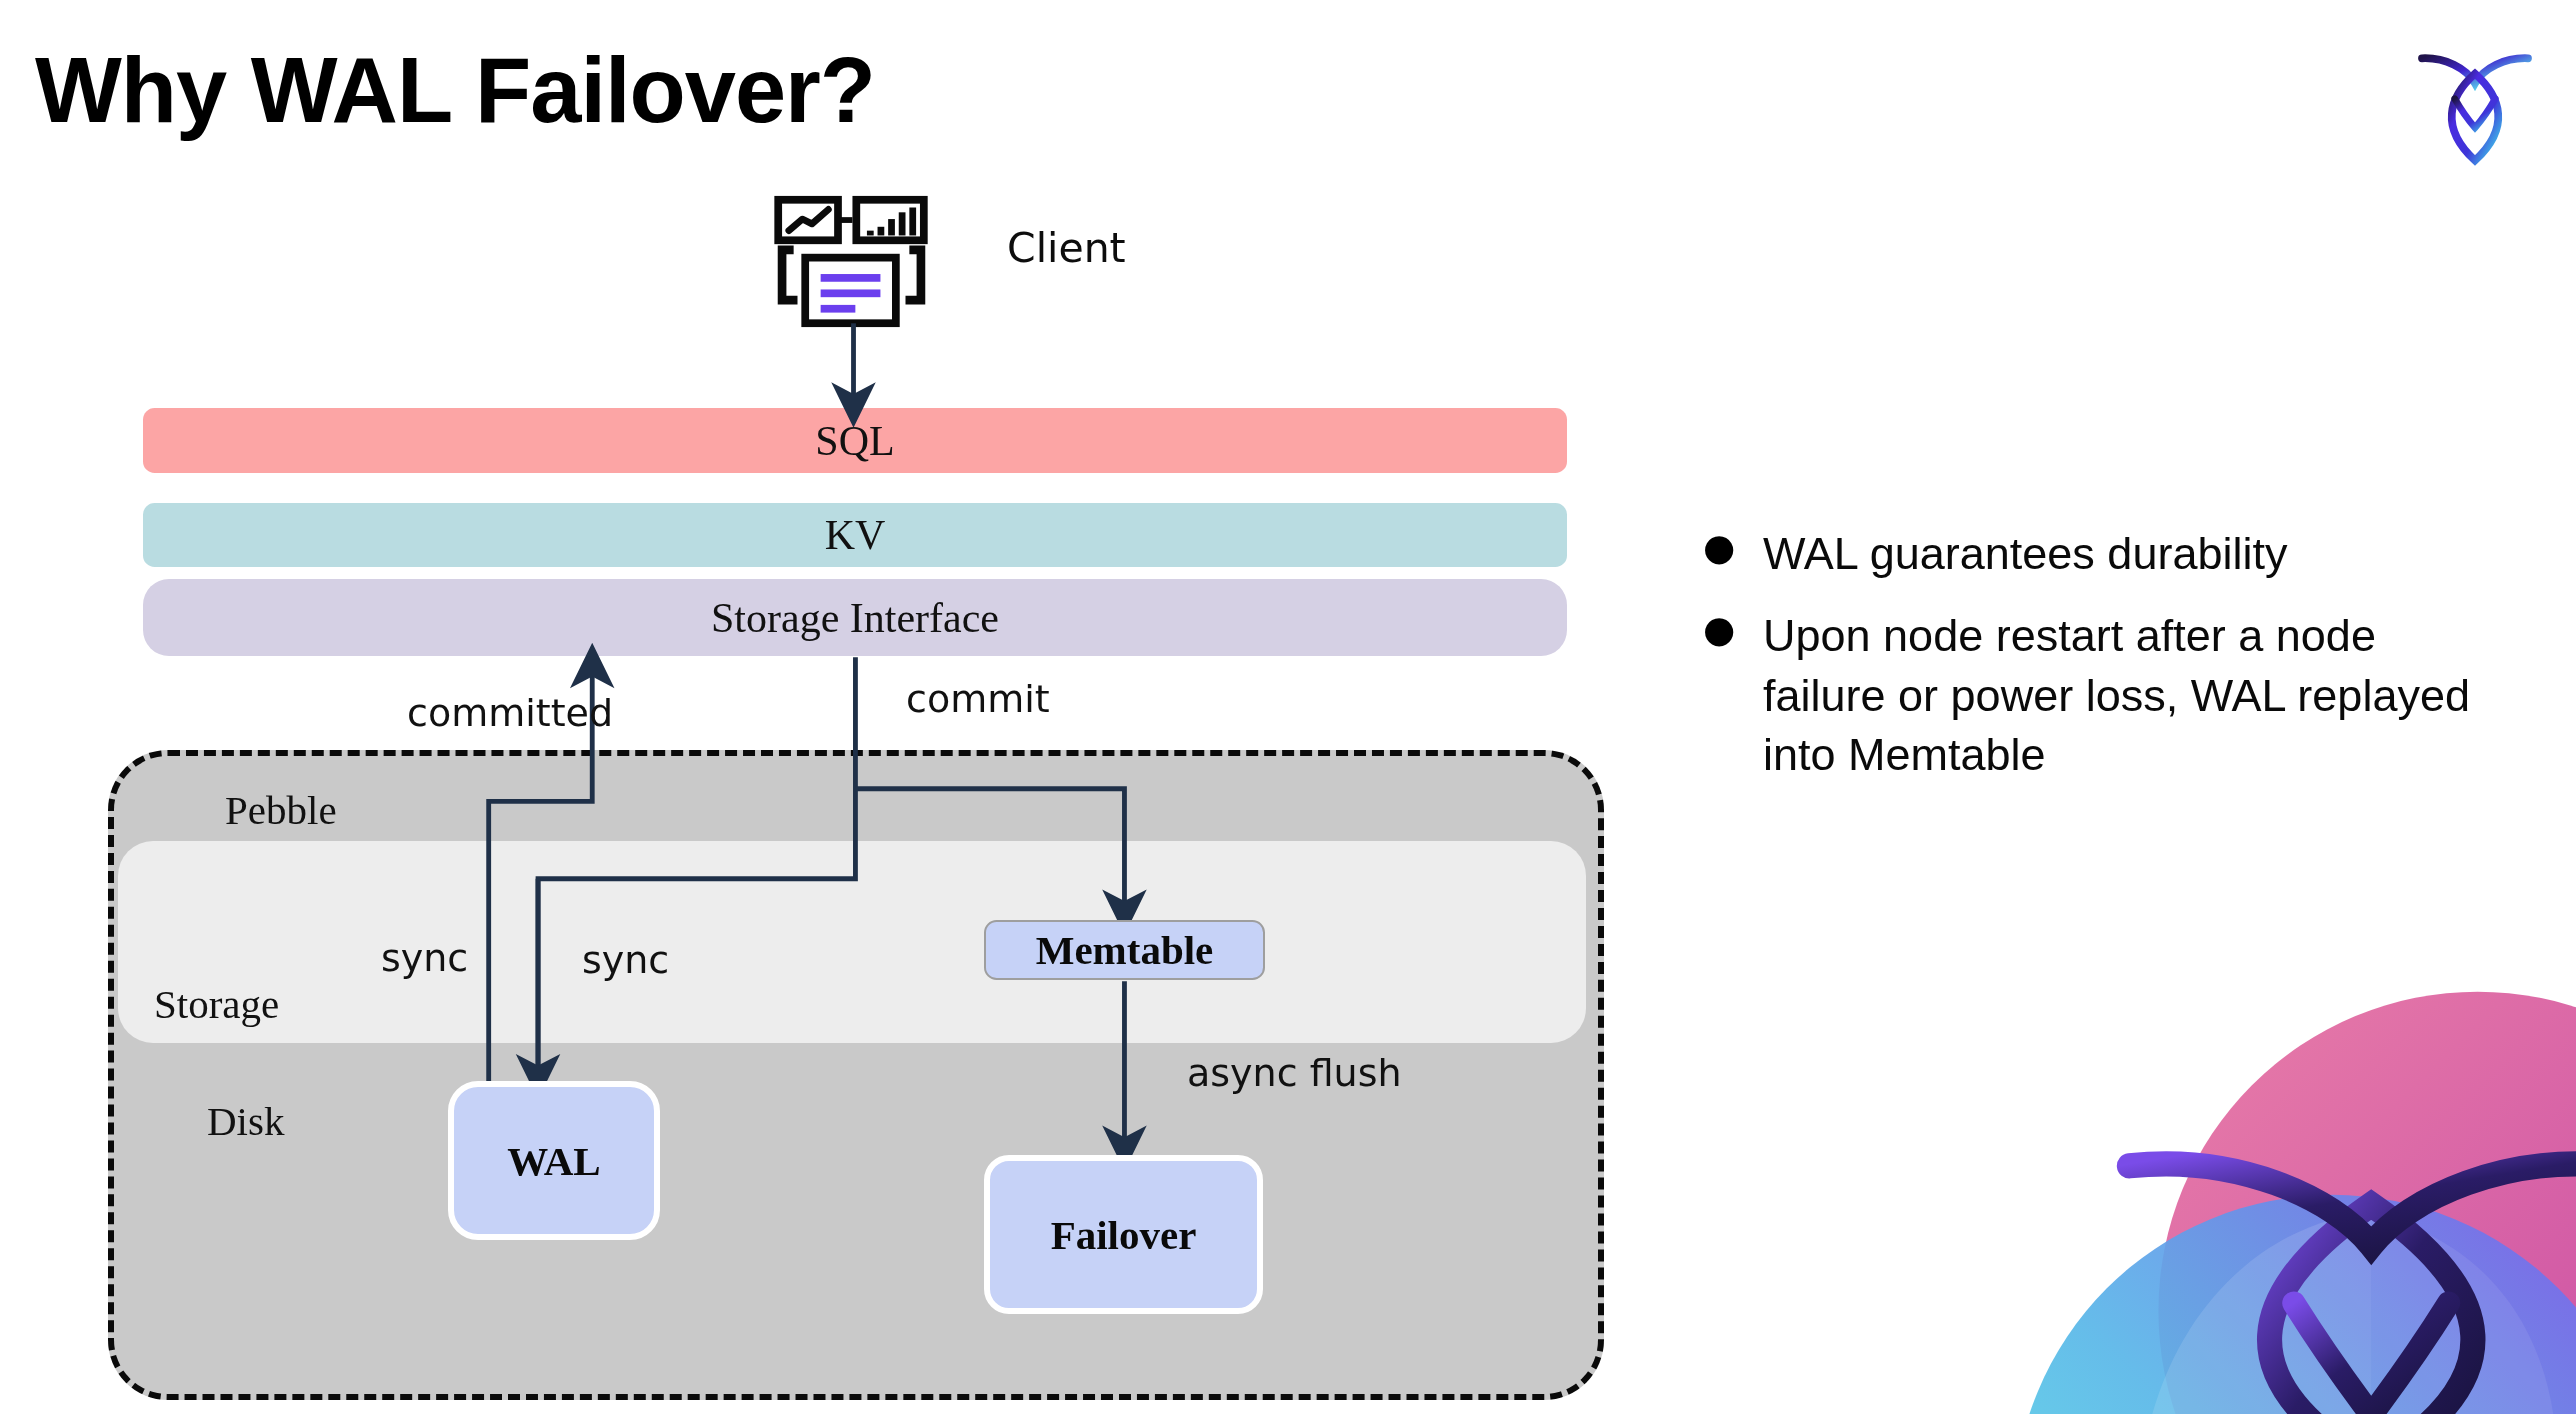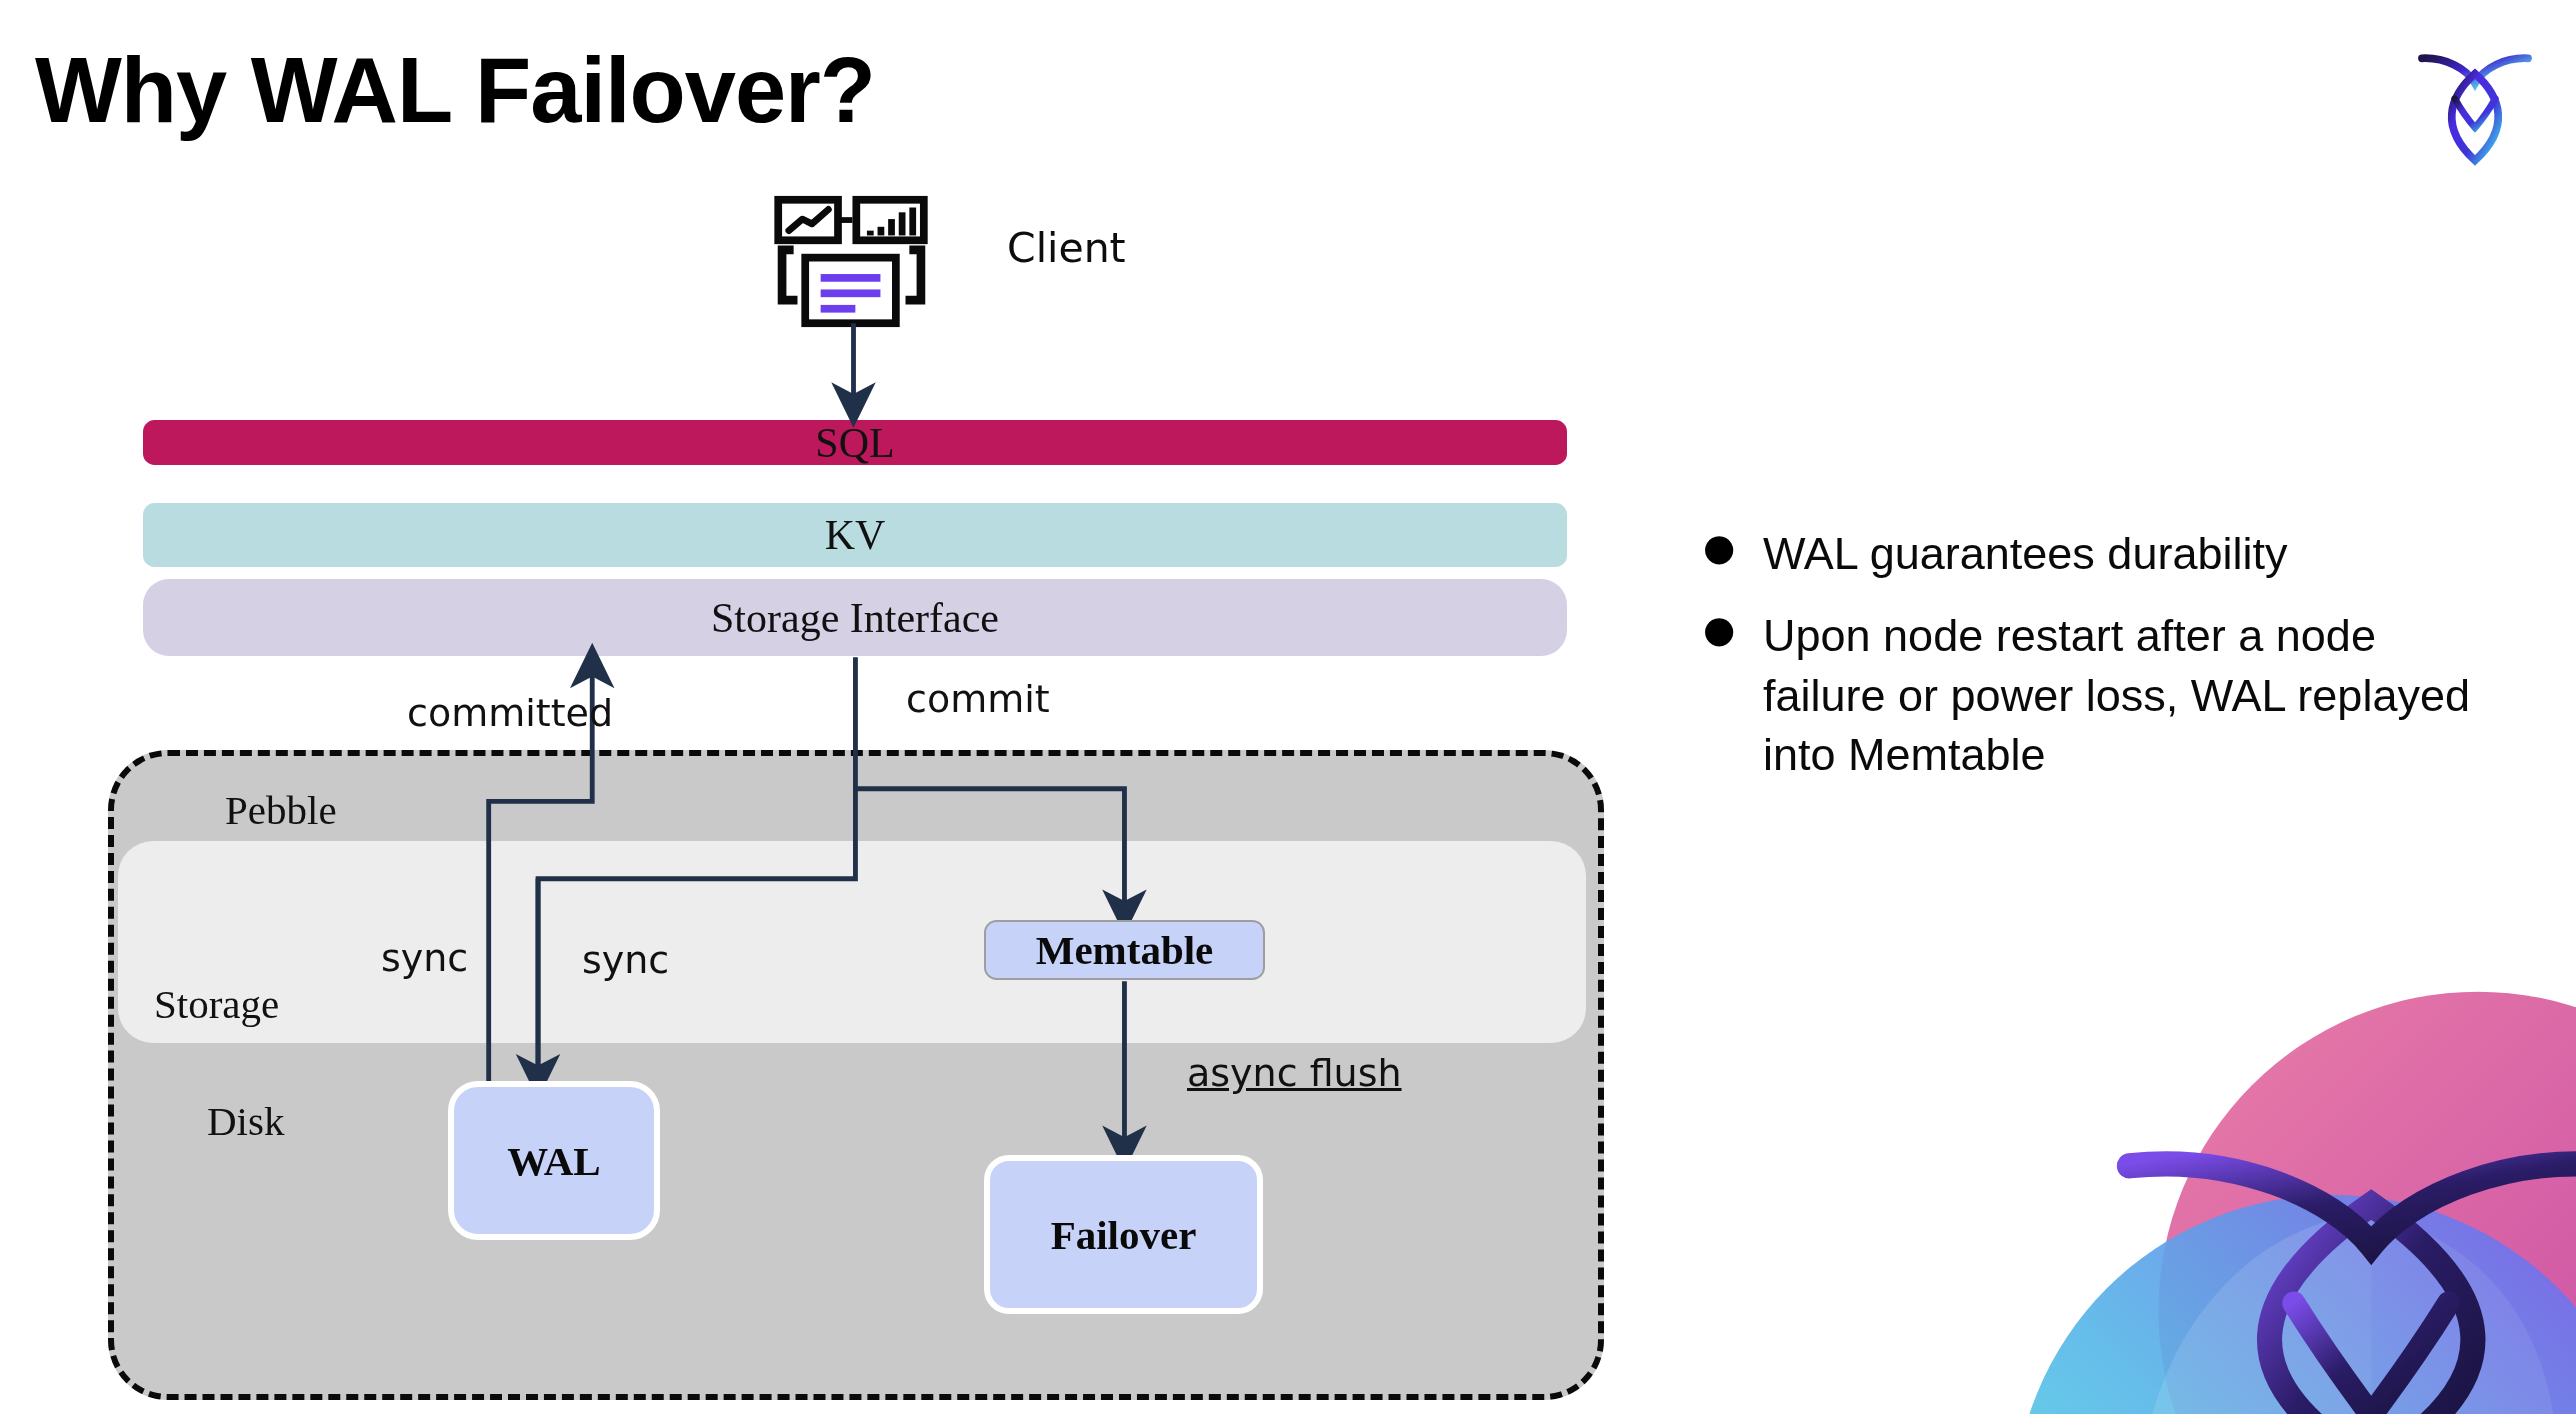--- a/index.html
+++ b/index.html
@@ -62,21 +62,21 @@
     left: 143px;
     width: 1424px;
     border-radius: 11.6px;
     display: flex;
     align-items: center;
     justify-content: center;
     font-family: "Liberation Serif", serif;
     font-size: 42px;
     color: #111111;
   }
-  #layer-sql { top: 420px; height: 45px; background: #be185d; }
+  #layer-sql { top: 408px; height: 65px; background: #fca5a5; }
   #layer-kv  { top: 503px; height: 64px; background: #B9DCE1; }
   #layer-storage { top: 579px; height: 77px; background: #D5D0E4; border-radius: 26px; }
 
   
   #pebble-box {
     position: absolute;
     left: 108px;
     top: 750px;
     width: 1496px;
     height: 650px;
@@ -158,21 +158,21 @@
     position: absolute;
     font-family: "DejaVu Sans", sans-serif;
     font-size: 38px;
     color: #111111;
     white-space: nowrap;
   }
   #label-committed { left: 407px; top: 691px; }
   #label-commit    { left: 906px; top: 677px; }
   #label-sync-1    { left: 381px; top: 936px; }
   #label-sync-2    { left: 582px; top: 938px; }
-  #label-async-flush { left: 1187px; top: 1051px; text-decoration: underline; }
+  #label-async-flush { left: 1187px; top: 1051px; }
 
   
   #connectors {
     position: absolute;
     left: 0; top: 0;
     width: 2576px; height: 1415px;
     pointer-events: none;
   }
 
   

